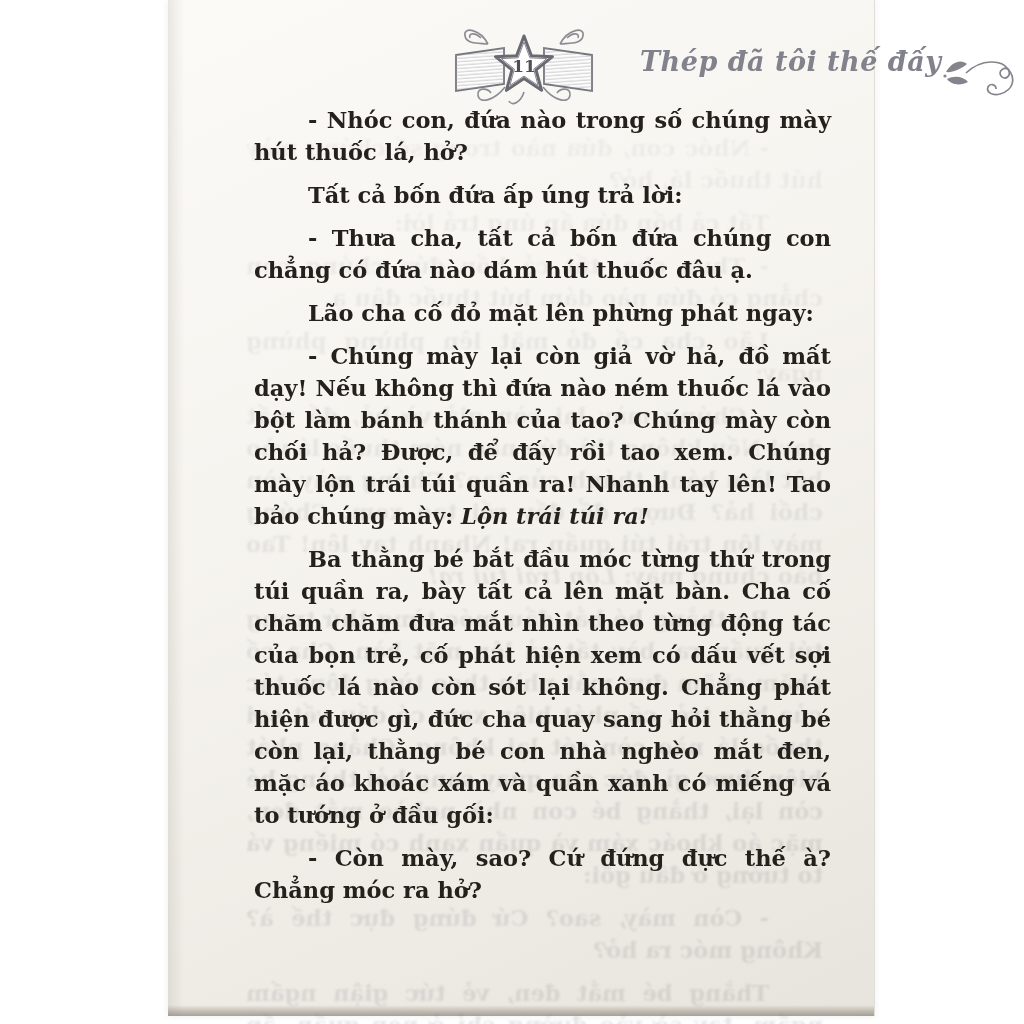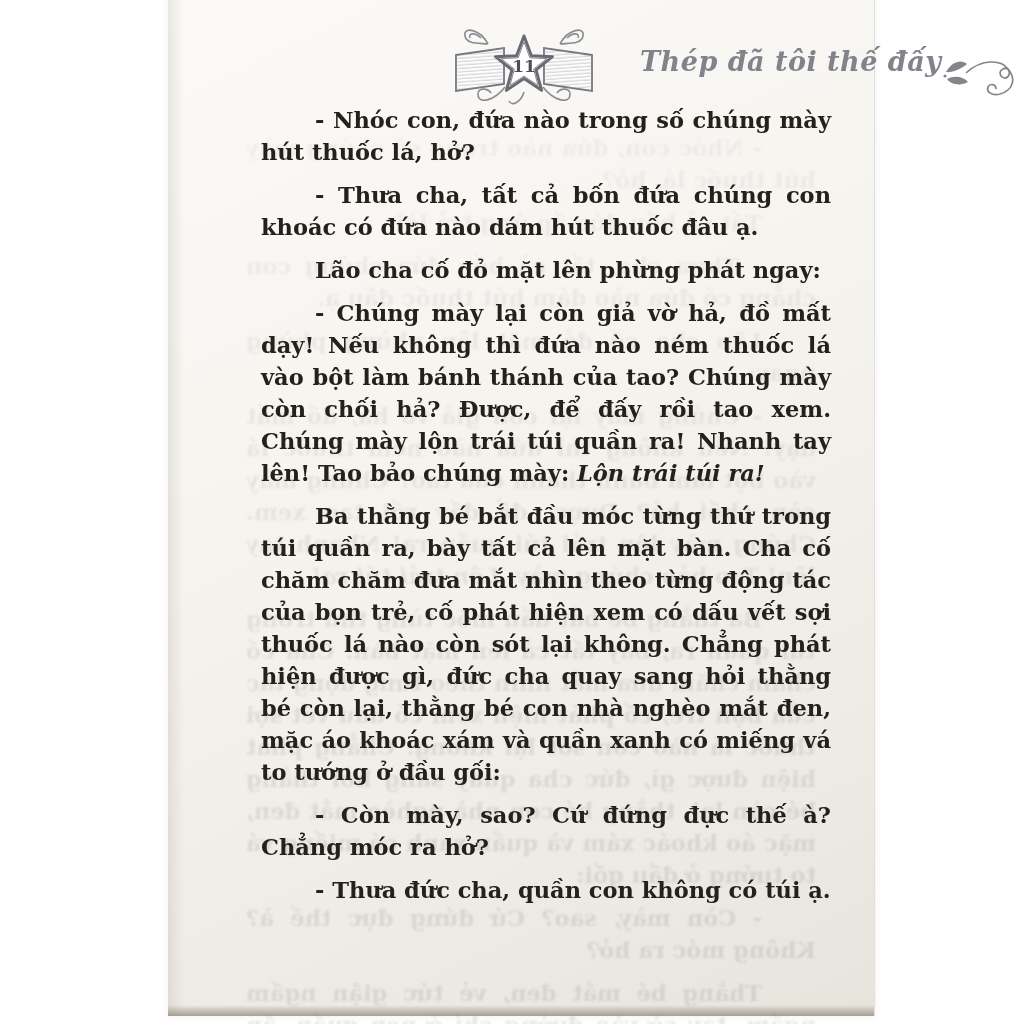--- a/index.html
+++ b/index.html
@@ -35,21 +35,21 @@
     font-style:italic;font-size:27px;letter-spacing:.5px;
     color:#82828c;white-space:nowrap;
   }
   .flourish{width:84px;height:48px;margin-left:-2px;margin-top:10px;}
   
   .text-col{
     position:absolute;left:78px;top:104px;width:585px;
     color:#24201b;font-size:22.5px;line-height:32px;
     text-align:justify;
   }
-  .para{margin:0 0 11px 15px;text-indent:54px;}
+  .para{margin:0 0 11px 8px;text-indent:54px;}
   .inline-em{font-style:italic;}
   
   .bleed{
     transform:scaleX(-1);
     top:132px;
     opacity:.13;
     color:#4c4c5a;
     filter:blur(1.1px);
     -webkit-mask-image:linear-gradient(to bottom,rgba(0,0,0,.45),rgba(0,0,0,1) 70%);
     mask-image:linear-gradient(to bottom,rgba(0,0,0,.45),rgba(0,0,0,1) 70%);
@@ -117,22 +117,22 @@
       </g>
       <g stroke="#84848d" stroke-width="1.7" fill="none">
         <path d="M26,17 C42,2 62,4 68,13 C72,20 65,25 61,20 C58,15 64,10 69,14"></path>
         <path d="M68,13 C76,22 74,34 60,38 C52,40 46,36 48,31 C50,27 56,28 56,33"></path>
       </g>
     </svg>
   </div>
 
   <div class="text-col">
     <p class="para"><span>- Nhóc con, đứa nào trong số chúng mày hút thuốc lá, hở?</span><em class="inline-em"></em></p>
-    <p class="para"><span>- Thưa cha, tất cả bốn đứa chúng con khoác có đứa nào dám hút thuốc đâu ạ.</span><em class="inline-em"></em></p>
+    <p class="para"><span>Tất cả bốn đứa ấp úng trả lời:</span><em class="inline-em"></em></p>
+    <p class="para"><span>- Thưa cha, tất cả bốn đứa chúng con chẳng có đứa nào dám hút thuốc đâu ạ.</span><em class="inline-em"></em></p>
     <p class="para"><span>Lão cha cố đỏ mặt lên phừng phát ngay:</span><em class="inline-em"></em></p>
     <p class="para"><span>- Chúng mày lại còn giả vờ hả, đồ mất dạy! Nếu không thì đứa nào ném thuốc lá vào bột làm bánh thánh của tao? Chúng mày còn chối hả? Được, để đấy rồi tao xem. Chúng mày lộn trái túi quần ra! Nhanh tay lên! Tao bảo chúng mày: </span><em class="inline-em">Lộn trái túi ra!</em></p>
     <p class="para"><span>Ba thằng bé bắt đầu móc từng thứ trong túi quần ra, bày tất cả lên mặt bàn. Cha cố chăm chăm đưa mắt nhìn theo từng động tác của bọn trẻ, cố phát hiện xem có dấu vết sợi thuốc lá nào còn sót lại không. Chẳng phát hiện được gì, đức cha quay sang hỏi thằng bé còn lại, thằng bé con nhà nghèo mắt đen, mặc áo khoác xám và quần xanh có miếng vá to tướng ở đầu gối:</span><em class="inline-em"></em></p>
     <p class="para"><span>- Còn mày, sao? Cứ đứng đực thế à? Chẳng móc ra hở?</span><em class="inline-em"></em></p>
-    <p class="para"><span>- Thưa đức cha, quần con không có túi ạ.</span><em class="inline-em"></em></p>
   </div>
 
   <div class="page-bottom-shadow"></div>
 </div>
 
 </body></html>

